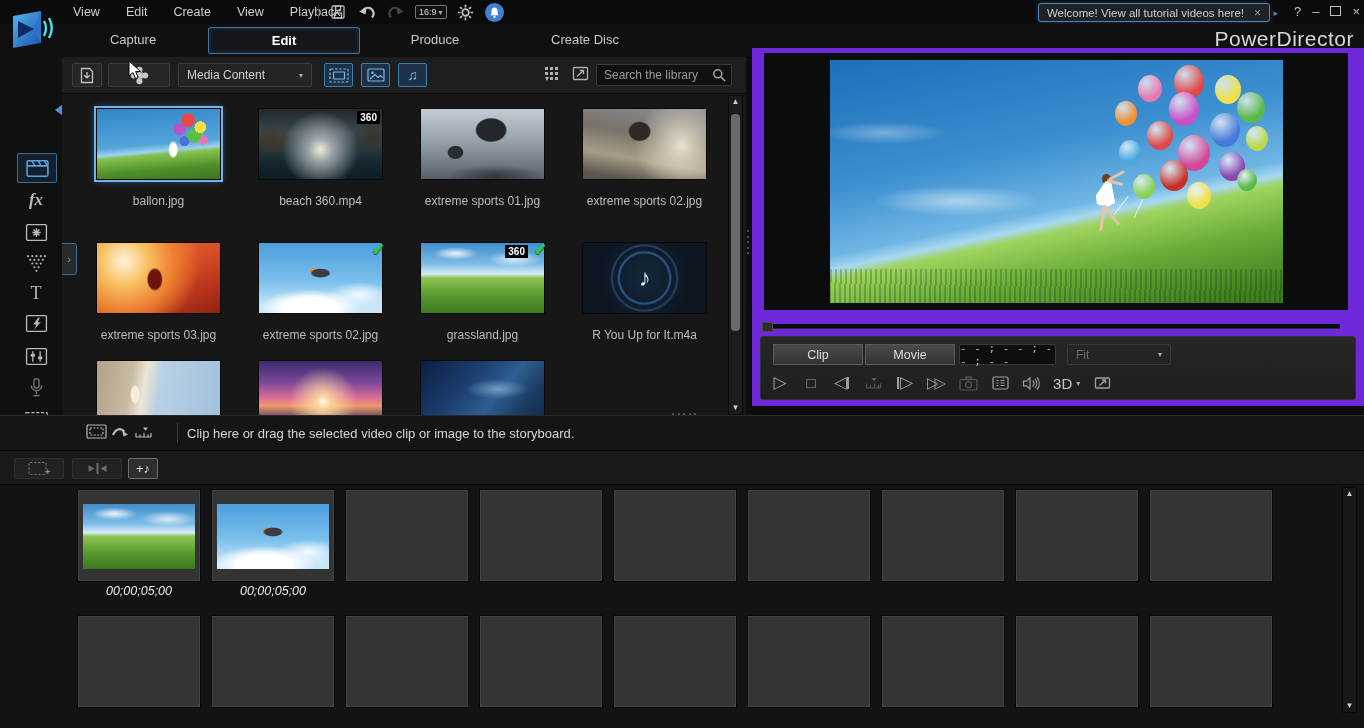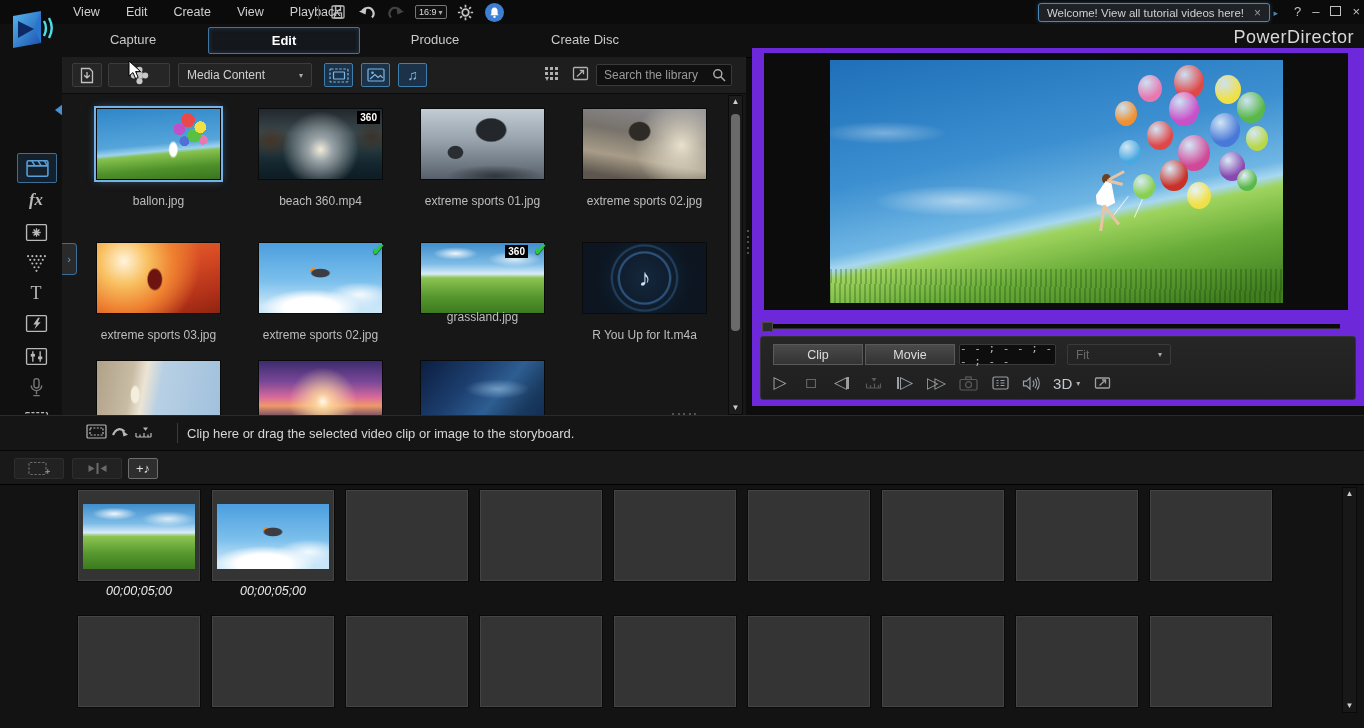--- a/index.html
+++ b/index.html
@@ -29,21 +29,21 @@
   #winbtns{position:absolute;right:4px;top:0;height:24px;display:flex;align-items:center;gap:11px;color:#c0c0c0;}
   #winbtns .wb{font-size:13px;line-height:24px;cursor:default;}
   .maxbox{width:9px;height:8px;border:1.5px solid #c0c0c0;display:inline-block;}
 
   
   #tabbar{position:absolute;left:0;top:24px;width:1364px;height:33px;background:#101010;border-bottom:1px solid #000;}
   #tabs{position:absolute;left:58px;top:0;display:flex;height:33px;}
   .tab{width:150px;text-align:center;line-height:31px;font-size:13px;color:#c9c9c9;cursor:default;}
   .tab.active{height:25px;line-height:25px;margin-top:3px;border:1px solid #41749f;border-radius:2px;
     background:#14171b;color:#fff;font-weight:bold;box-shadow:0 0 5px rgba(60,120,170,.35) inset;}
-  #brand{position:absolute;right:10px;top:3px;font-size:18px;color:#d8d8d8;letter-spacing:.5px;}
+  #brand{position:absolute;right:10px;top:3px;font-size:21px;color:#d8d8d8;letter-spacing:.5px;}
 
   
   #rail{position:absolute;left:0;top:57px;width:62px;height:358px;background:#101010;border-right:1px solid #000;}
   .rail-icon{position:absolute;left:17px;width:38px;height:28px;display:flex;align-items:center;justify-content:center;color:#b9b9b9;}
   .rail-icon.active{color:#5aa0d8;border:1px solid #3c6e96;border-radius:2px;background:#14202c;}
   .rail-icon.dimmed{color:#7a7a7a;}
   .fx{font-family:"Liberation Serif",serif;font-style:italic;font-weight:bold;font-size:17px;}
   .troom{font-family:"Liberation Serif",serif;font-size:18px;}
   #room-marker{position:absolute;left:55px;top:104px;width:0;height:0;border-top:6px solid transparent;
     border-bottom:6px solid transparent;border-right:8px solid #4a90d0;}
@@ -447,21 +447,21 @@
         <div class="tile t-surf" style="left: 34px; top: 185px;"></div>
         <div class="tile-label" style="left: 14px; top: 271px;">extreme sports 03.jpg</div>
         <div class="tile t-skydive" style="left: 196px; top: 185px;">
           <div class="bcheck">✔</div>
         </div>
         <div class="tile-label" style="left: 176px; top: 271px;">extreme sports 02.jpg</div>
         <div class="tile t-grassland" style="left: 358px; top: 185px;">
           <div class="bcheck">✔</div>
           <div class="b360" style="right: 16px;">360</div>
         </div>
-        <div class="tile-label" style="left: 338px; top: 253px;">grassland.jpg</div>
+        <div class="tile-label" style="left: 338px; top: 271px;">grassland.jpg</div>
         <div class="tile t-music" style="left: 520px; top: 185px;">
           <div class="note-glyph">♪</div>
         </div>
         <div class="tile-label" style="left: 500px; top: 271px;">R You Up for It.m4a</div>
         <div class="tile t-walk" style="left: 34px; top: 303px;"></div>
         <div class="tile t-sunset" style="left: 196px; top: 303px;"></div>
         <div class="tile t-wave" style="left: 358px; top: 303px;"></div>
       </div>
     <div class="vscroll" style="left:666px;top:38px;width:15px;height:320px;">
       <div class="varrow" style="top:0;">▲</div>

